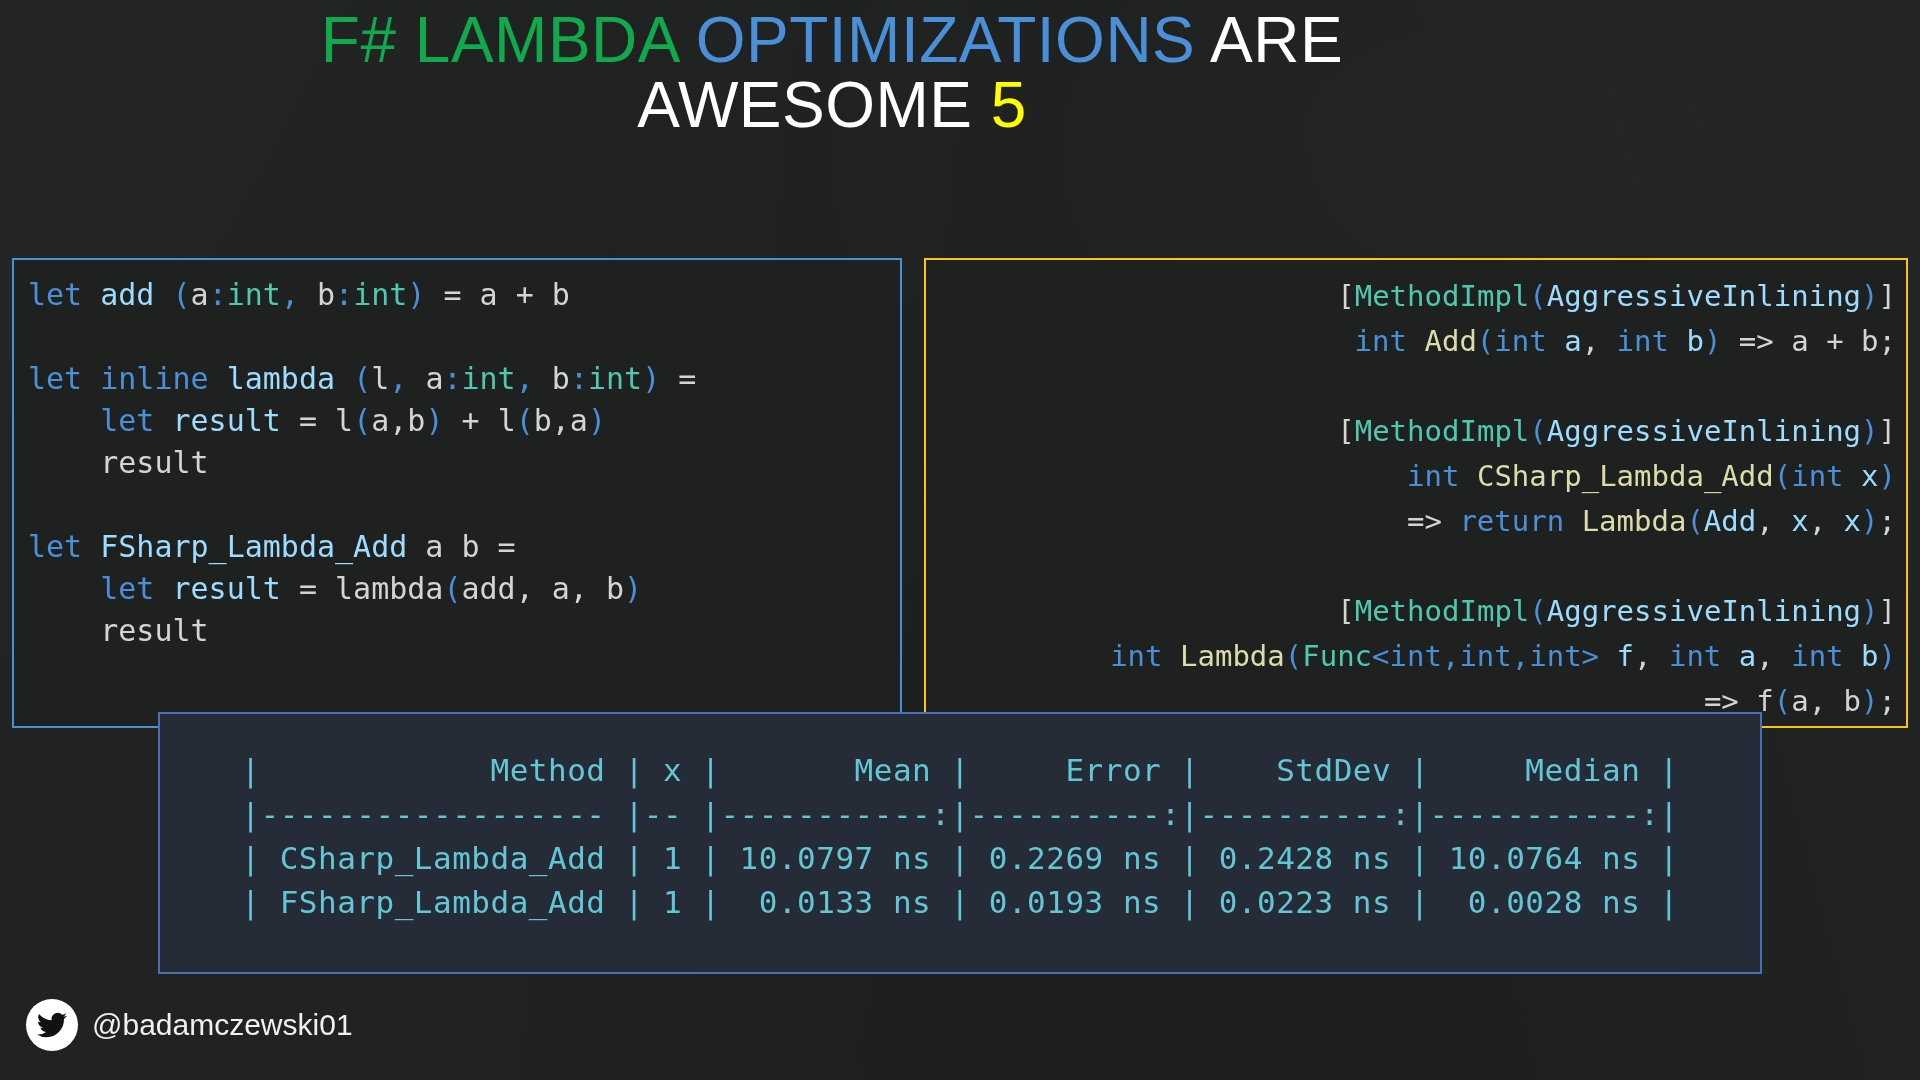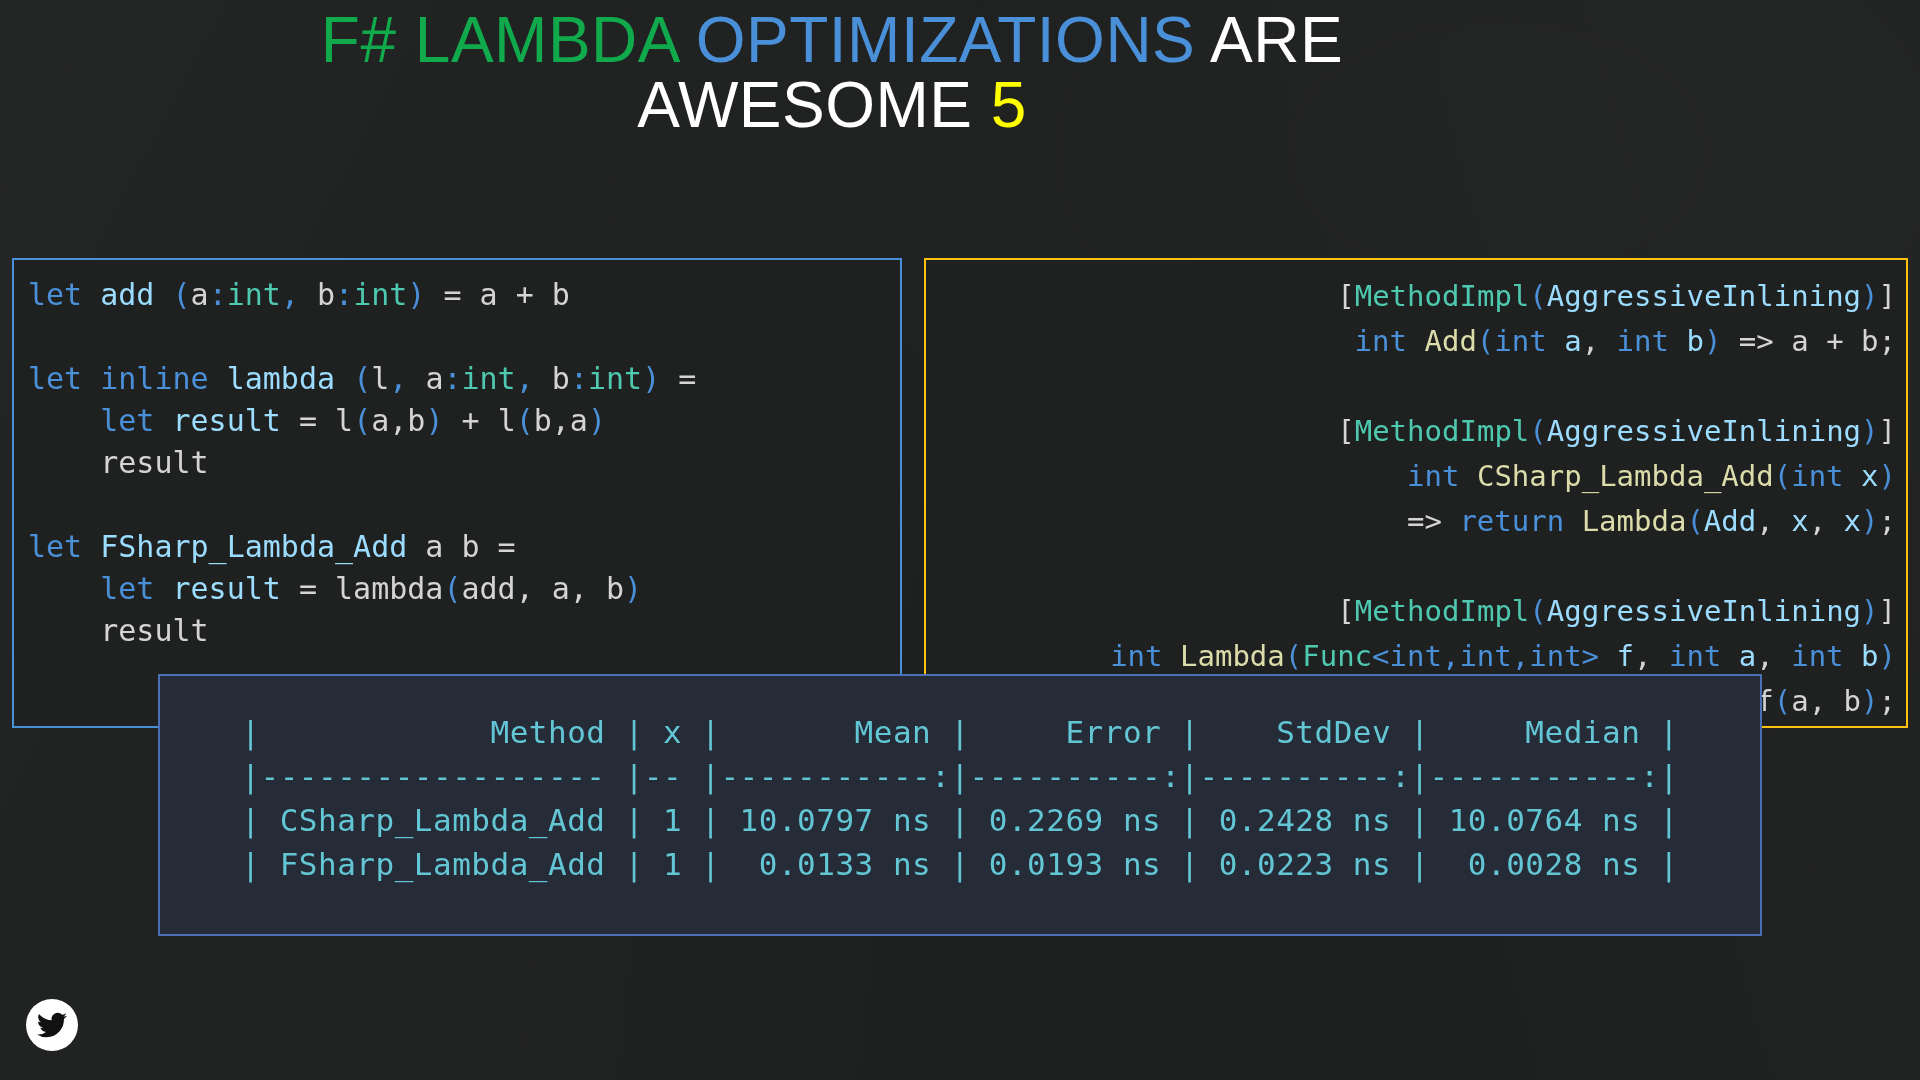--- a/index.html
+++ b/index.html
@@ -83,21 +83,21 @@
   .k   { color: #4a90d9; }   
   .id  { color: #9cdcfe; }   
   .ty  { color: #4ec9b0; }   
   .fn  { color: #dcdcaa; }   
   .op  { color: #d4d4d4; }   
   .pn  { color: #4a90d9; }   
 
   
   .bench-wrap {
     position: absolute;
-    top: 674px;
+    top: 712px;
     left: 158px;
     width: 1604px;
     height: 262px;
     background: #262b38;
     border: 2px solid #4a6fb5;
     padding: 34px 0 0 0;
     overflow: hidden;
   }
   pre.bench {
     font-family: "DejaVu Sans Mono", "Liberation Mono", monospace;
@@ -197,14 +197,15 @@
 | FSharp_Lambda_Add | 1 |  0.0133 ns | 0.0193 ns | 0.0223 ns |  0.0028 ns |</pre>
 </div>
 
 <div class="footer">
   <div class="handle">
     <span class="twitter-badge">
       <svg viewBox="0 0 24 24" aria-hidden="true">
           <path fill="#111111" d="M23.95 4.57a10 10 0 0 1-2.82.78 4.96 4.96 0 0 0 2.16-2.72c-.95.55-2 .96-3.13 1.18a4.92 4.92 0 0 0-8.39 4.48A13.98 13.98 0 0 1 1.64 3.16a4.92 4.92 0 0 0 1.52 6.57 4.9 4.9 0 0 1-2.23-.62v.06a4.93 4.93 0 0 0 3.95 4.83 4.96 4.96 0 0 1-2.22.08 4.93 4.93 0 0 0 4.6 3.42A9.87 9.87 0 0 1 0 19.54a13.94 13.94 0 0 0 7.55 2.21c9.06 0 14.01-7.5 14.01-14.01 0-.21 0-.42-.02-.63a9.94 9.94 0 0 0 2.46-2.54z"></path>
         </svg>
     </span>
+    <span class="handle-text">@badamczewski01</span>
   </div>
 </div>
 
 </body></html>

